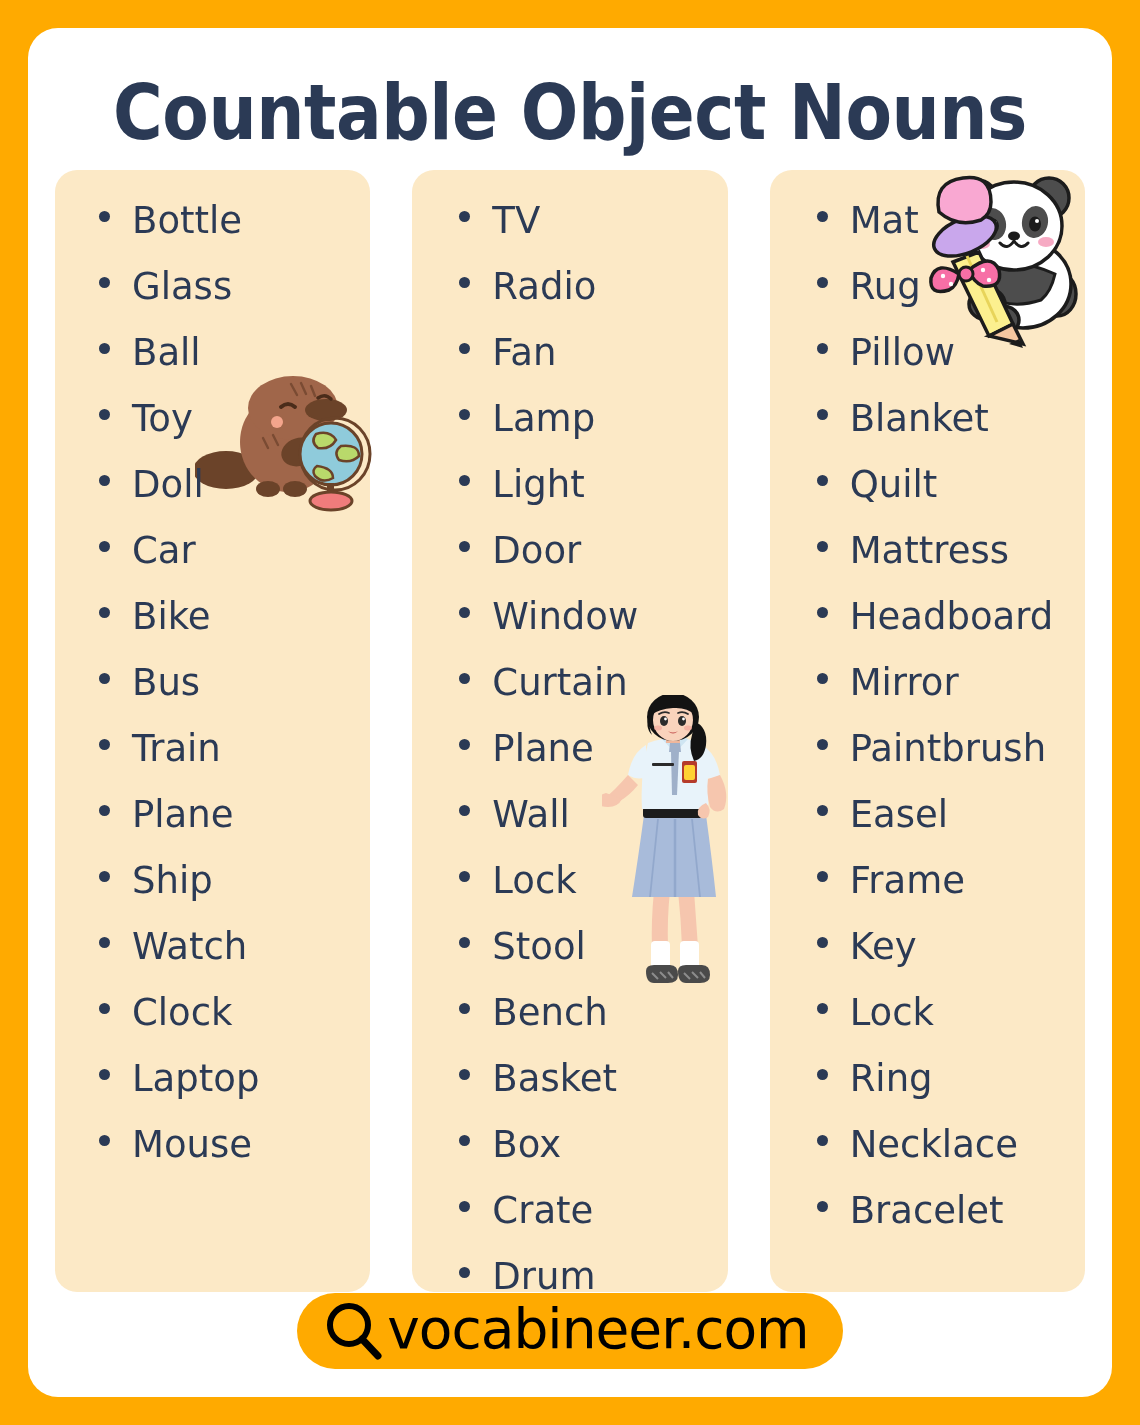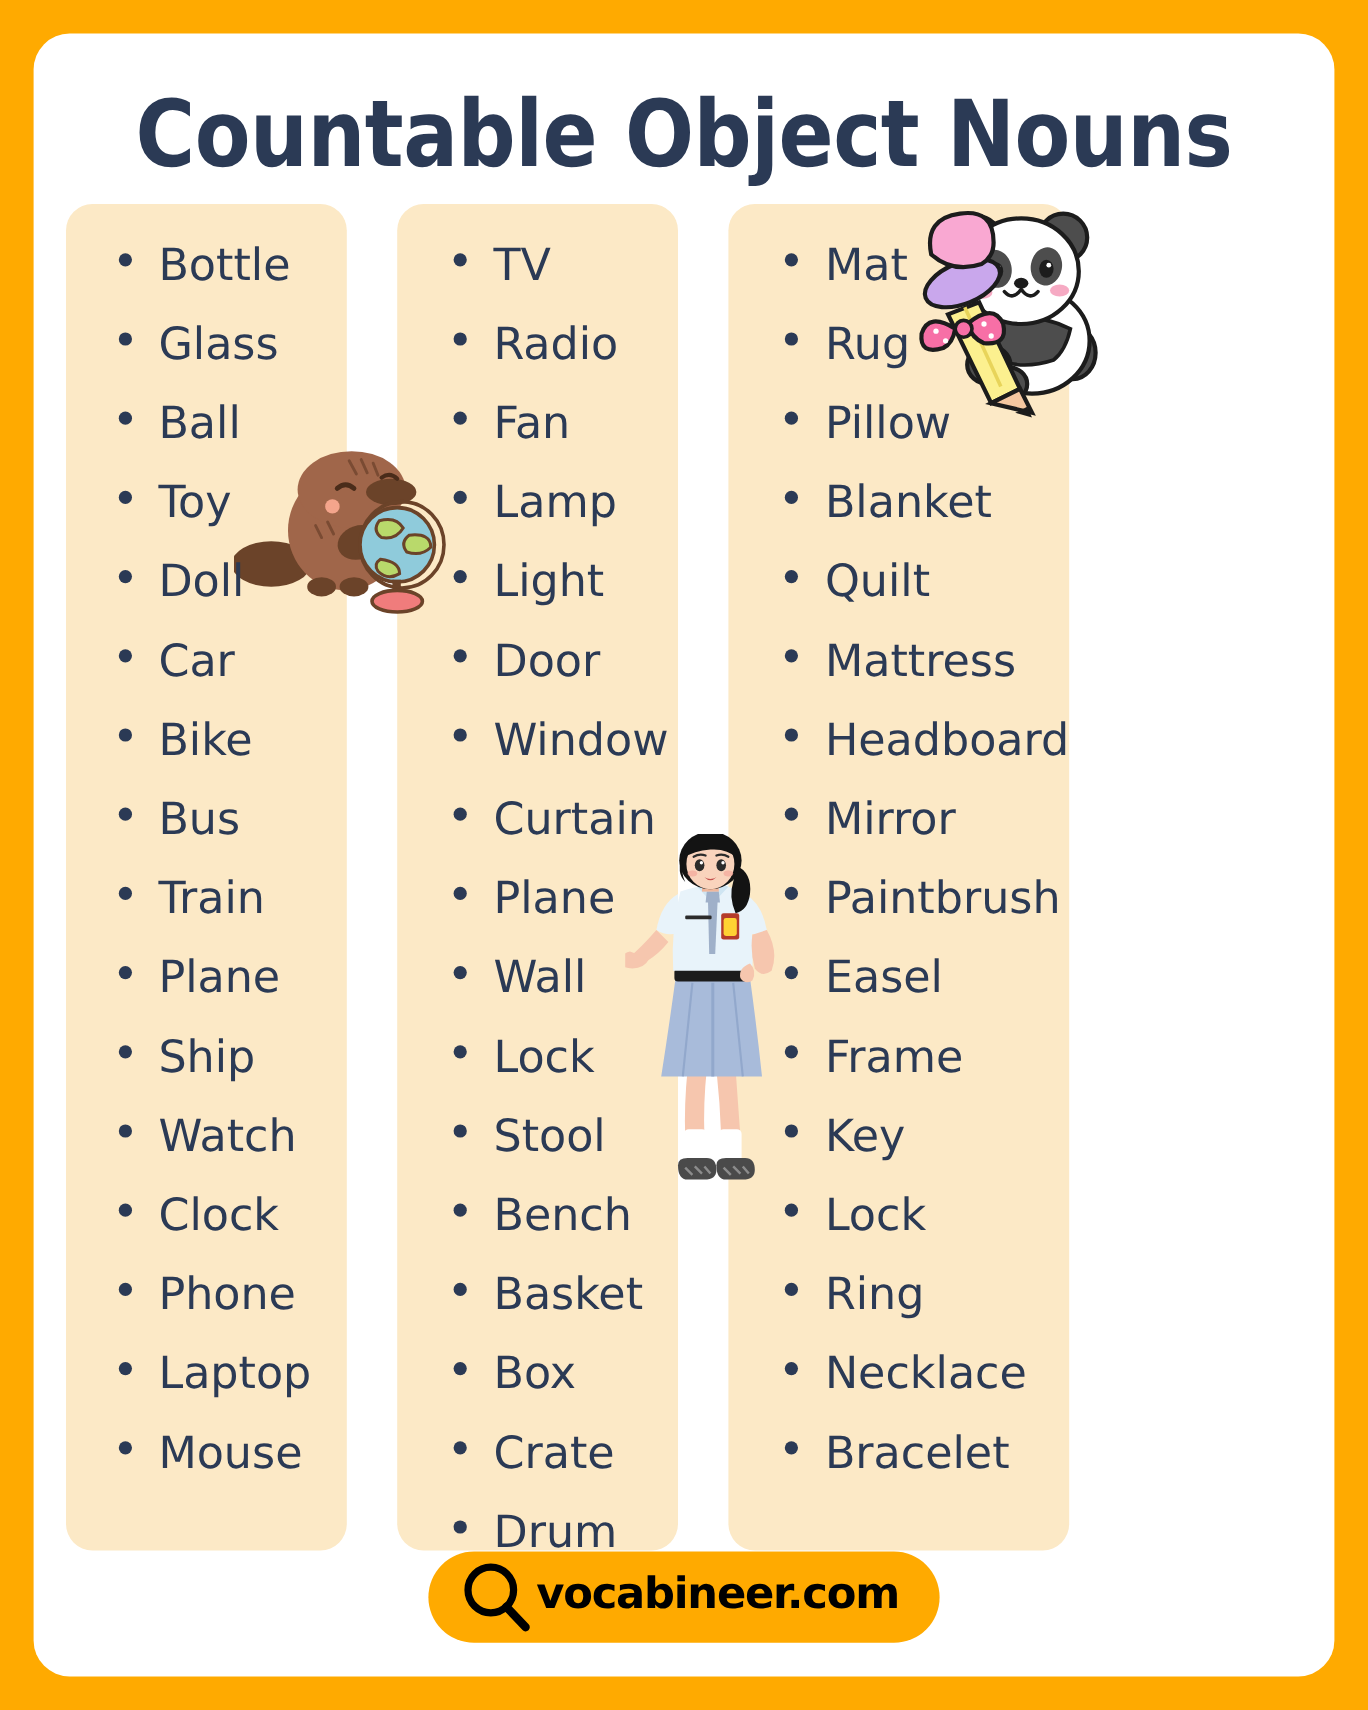--- a/index.html
+++ b/index.html
@@ -39,21 +39,21 @@
     line-height: 1;
     transform: scaleX(0.88);
     transform-origin: 50% 50%;
     white-space: nowrap;
   }
 
   .columns {
     position: absolute;
     left: 27px;
     top: 142px;
-    width: 836px;
+    width: 1030px;
     height: 1122px;
     display: flex;
     gap: 42px;
   }
 
   .column {
     position: relative;
     flex: 1 1 0;
     background: #FCE9C6;
     border-radius: 22px;
@@ -115,23 +115,23 @@
     background: #FFAA00;
     border-radius: 40px;
     height: 76px;
     padding: 0 34px 0 26px;
     display: flex;
     align-items: center;
     gap: 4px;
   }
   .brand-text {
     color: #000000;
-    font-size: 36px;
+    font-size: 55px;
     line-height: 1;
-    font-weight: 700;
+    font-weight: 400;
     letter-spacing: -1px;
     position: relative;
     top: -2px;
   }
 
   
   .platypus { left: 140px; top: 192px; width: 180px; height: 155px; }
 
   
   .girl { left: 190px; top: 525px; width: 140px; height: 320px; }
@@ -230,24 +230,20 @@
             <span class="bullet"></span>
             <span>Ship</span>
           </li>
         <li class="list-item">
             <span class="bullet"></span>
             <span>Watch</span>
           </li>
         <li class="list-item">
             <span class="bullet"></span>
             <span>Clock</span>
-          </li>
-        <li class="list-item">
-            <span class="bullet"></span>
-            <span>Phone</span>
           </li>
         <li class="list-item">
             <span class="bullet"></span>
             <span>Laptop</span>
           </li>
         <li class="list-item">
             <span class="bullet"></span>
             <span>Mouse</span>
           </li>
       </ul>

